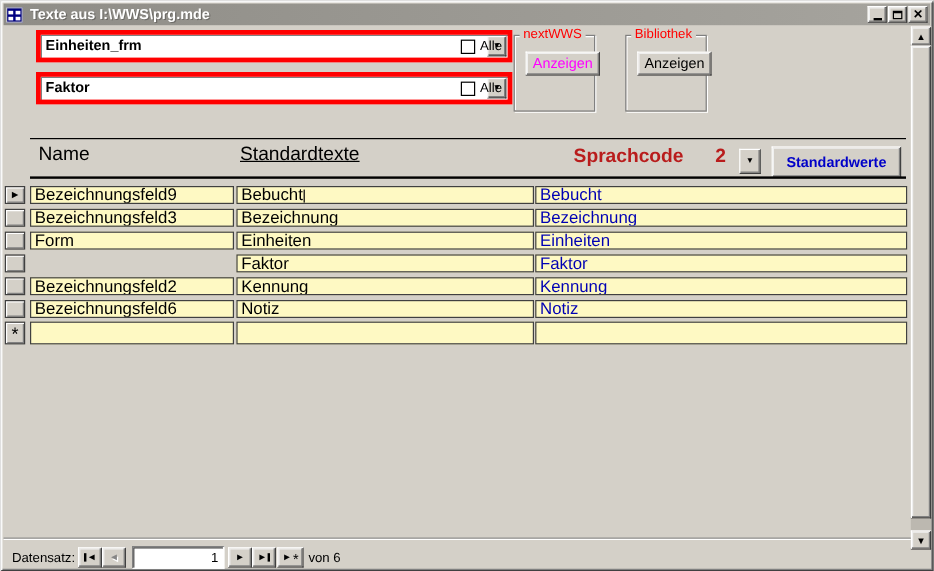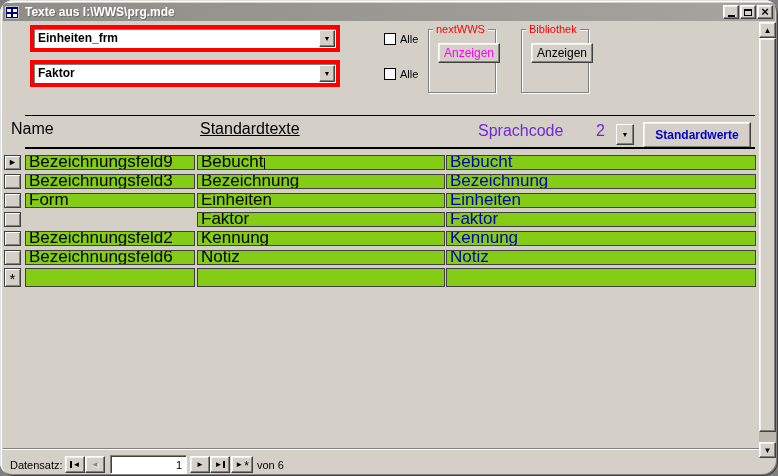--- a/index.html
+++ b/index.html
@@ -3,21 +3,20 @@
 <meta charset="utf-8">
 <style>
   html,body{margin:0;padding:0;background:#808080;}
   *{box-sizing:border-box;}
   .win{
     position:relative;width:778px;height:476px;background:#d4d0c8;
     font-family:"Liberation Sans","DejaVu Sans",sans-serif;
     box-shadow: inset 1px 1px 0 #dfdfdf, inset -1px -1px 0 #404040,
                 inset 2px 2px 0 #ffffff, inset -2px -2px 0 #808080;
     overflow:hidden;
-    border-radius:14px;
   }
   
   .titlebar{
     position:absolute;left:3px;top:3px;right:3px;height:18px;
     background:linear-gradient(to right,#8f8d87,#a6a49e);
     display:flex;align-items:center;
   }
   .form-icon{position:relative;width:14px;height:13px;margin-left:2px;background:#000080;
     border:1px solid #c0c0c0;flex:0 0 auto;}
   .form-icon::before{content:"";position:absolute;left:1px;top:2px;width:4px;height:3px;background:#fff;box-shadow:6px 0 0 #fff,0 5px 0 #fff,6px 5px 0 #fff;}
@@ -27,21 +26,21 @@
     border:1px solid;border-color:#fff #404040 #404040 #fff;
     box-shadow:inset -1px -1px 0 #808080, inset 1px 1px 0 #efefef;
     display:flex;align-items:center;justify-content:center;
     font-size:11px;line-height:10px;color:#000;}
   .btn-min{right:36px;}
   .btn-max{right:19px;}
   .btn-close{right:2px;font-weight:bold;font-size:13px;}
   .glyph-min{width:7px;height:2px;background:#000;margin-top:8px;}
   .glyph-max{width:8px;height:7px;border:1px solid #000;border-top:2px solid #000;}
   
-  .redbox{position:absolute;left:30px;width:310px;height:27px;border:4px solid #ff0000;background:#fff;
+  .redbox{position:absolute;left:30px;width:397px;height:27px;border:4px solid #ff0000;background:#fff;
     box-shadow:inset 1px 1px 0 #808080;}
   .combo-text{position:absolute;left:4px;top:2px;font-size:12px;font-weight:bold;color:#000;}
   .combo-dd{position:absolute;right:1px;top:1px;width:16px;height:17px;background:#d4d0c8;
     border:1px solid;border-color:#fff #404040 #404040 #fff;
     box-shadow:inset -1px -1px 0 #808080;
     display:flex;align-items:center;justify-content:center;font-size:7px;color:#000;}
   .chk{position:absolute;width:12px;height:12px;background:#fff;border:1px solid #000;}
   .chk-label{position:absolute;font-size:11px;color:#000;}
   
   .group{position:absolute;top:29px;width:68px;height:64px;
@@ -49,40 +48,40 @@
   .group-label{position:absolute;top:-7px;left:4px;background:#d4d0c8;padding:0 3px;
     color:#ff0000;font-size:11px;white-space:nowrap;}
   .group-btn{position:absolute;left:9px;top:13px;width:62px;height:20px;background:#d4d0c8;
     border:1px solid;border-color:#fff #404040 #404040 #fff;
     box-shadow:inset -1px -1px 0 #808080, inset 1px 1px 0 #efefef;
     font-size:12px;display:flex;align-items:center;justify-content:center;
     font-family:inherit;}
   
   .rule{position:absolute;left:25px;width:730px;background:#000;}
   .hdr{position:absolute;font-size:16px;color:#000;white-space:nowrap;}
-  .hdr-blue{color:#6d28d9;font-weight:normal;}
+  .hdr-blue{color:#b91c1c;font-weight:bold;}
   .sprach-dd{position:absolute;left:616px;top:124px;width:18px;height:21px;background:#d4d0c8;
     border:1px solid;border-color:#fff #404040 #404040 #fff;
     box-shadow:inset -1px -1px 0 #808080;
     display:flex;align-items:center;justify-content:center;font-size:7px;}
   .btn-standard{position:absolute;left:643px;top:122px;width:108px;height:26px;background:#d4d0c8;
     border:1px solid;border-color:#fff #404040 #404040 #fff;
     box-shadow:inset -1px -1px 0 #808080, inset 1px 1px 0 #efefef;
     font-size:12px;font-weight:bold;color:#0000c8;
     display:flex;align-items:center;justify-content:center;font-family:inherit;}
   
   .rows{position:absolute;left:0;top:155px;width:778px;height:140px;}
   .t-row{position:absolute;left:0;width:778px;height:15px;}
   .sel{position:absolute;left:4px;width:17px;height:15px;background:#d4d0c8;
     border:1px solid #404040;box-shadow:inset 1px 1px 0 #fff,inset -1px -1px 0 #808080;
     display:flex;align-items:center;justify-content:center;}
   .sel-arrow{display:none;font-size:9px;line-height:9px;color:#000;}
   .sel.current .sel-arrow{display:block;}
-  .cell{position:absolute;top:0;height:15px;background:#84cc16;border:1px solid #404040;
-    font-size:17px;line-height:12px;padding:0 2px 0 3px;overflow:hidden;white-space:nowrap;color:#000;}
+  .cell{position:absolute;top:0;height:15px;background:#fef9c3;border:1px solid #404040;
+    font-size:14px;line-height:12px;padding:0 2px 0 3px;overflow:hidden;white-space:nowrap;color:#000;}
   .c-name{left:25px;width:170px;}
   .c-std{left:197px;width:248px;}
   .c-spr{left:446px;width:310px;color:#0000b4;}
   .caret{display:none;width:1px;height:11px;background:#000;vertical-align:-2px;margin-left:1px;}
   .t-row.current .caret{display:inline-block;}
   .new-row{top:113px;height:19px;}
   .new-row .sel{height:19px;}
   .new-row .cell{height:19px;line-height:16px;}
   .new-star{font-size:15px;line-height:10px;padding-top:3px;color:#000;}
   
@@ -153,21 +152,21 @@
   <div class="group" style="left:428px;">
     <span class="group-label">nextWWS</span>
     <button class="group-btn" style="color: rgb(255, 0, 255);">Anzeigen</button>
   </div>
   <div class="group" style="left:521px;">
     <span class="group-label">Bibliothek</span>
     <button class="group-btn" style="color: rgb(0, 0, 0);">Anzeigen</button>
   </div>
 
   <div class="rule" style="top:115px;height:1px;"></div>
-  <span class="hdr" style="left:11px;top:120px;text-align:center;">Name</span>
+  <span class="hdr" style="left:32px;top:120px;text-align:center;">Name</span>
   <span class="hdr" style="left:200px;top:120px;text-decoration:underline;">Standardtexte</span>
   <span class="hdr hdr-blue" style="left:478px;top:122px;">Sprachcode</span>
   <span class="hdr hdr-blue" style="left:596px;top:122px;">2</span>
   <div class="sprach-dd">
       <span>▼</span>
     </div>
   <button class="btn-standard">Standardwerte</button>
   <div class="rule" style="top:147px;height:2px;"></div>
 
   <div class="rows" id="rows">

